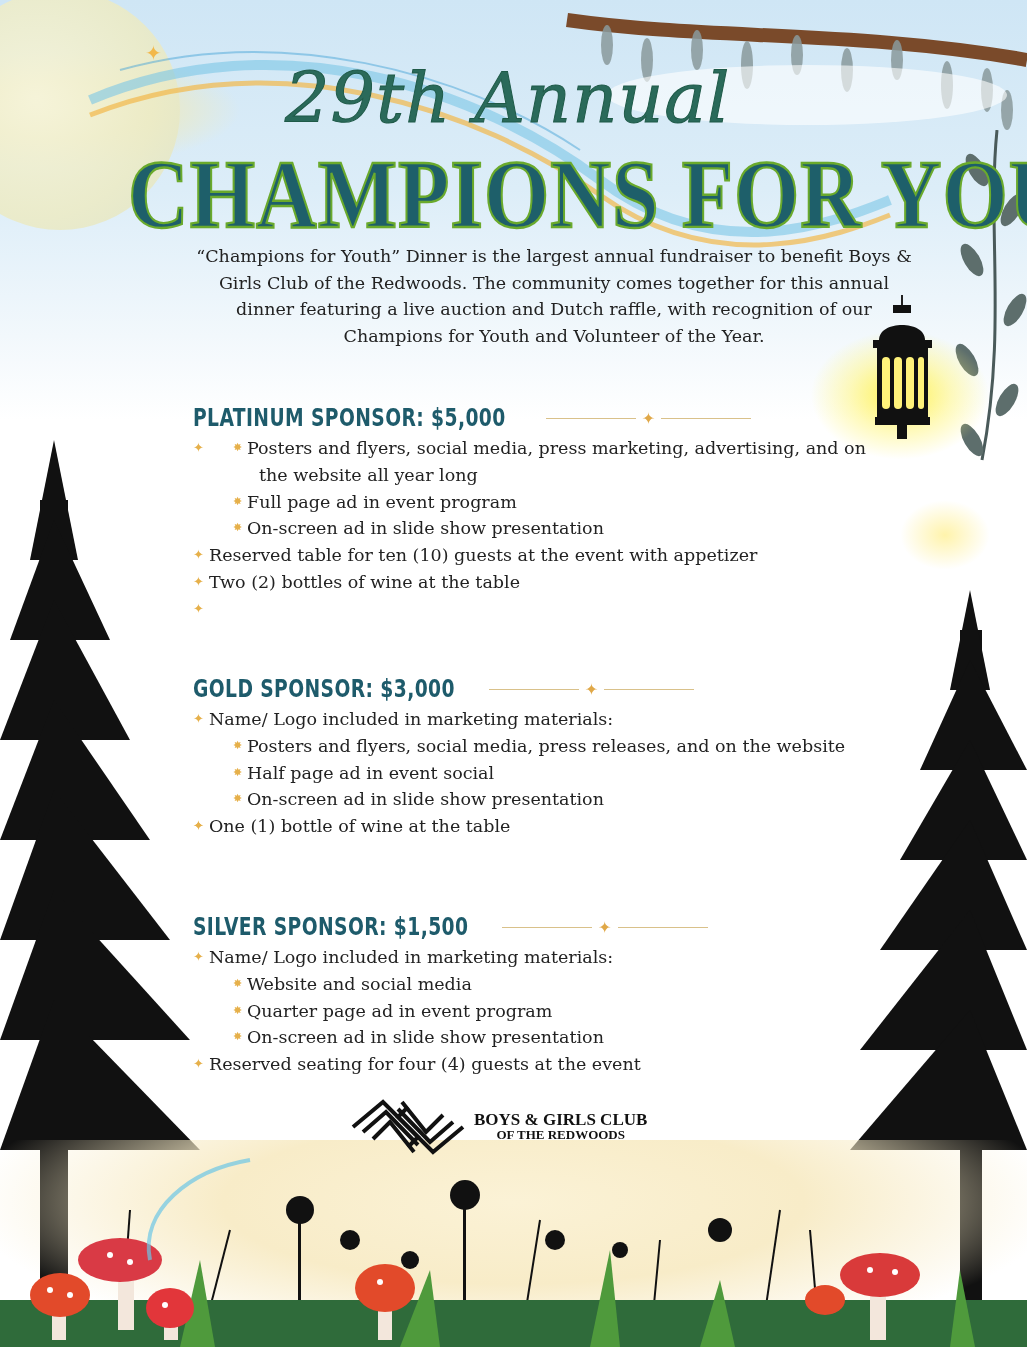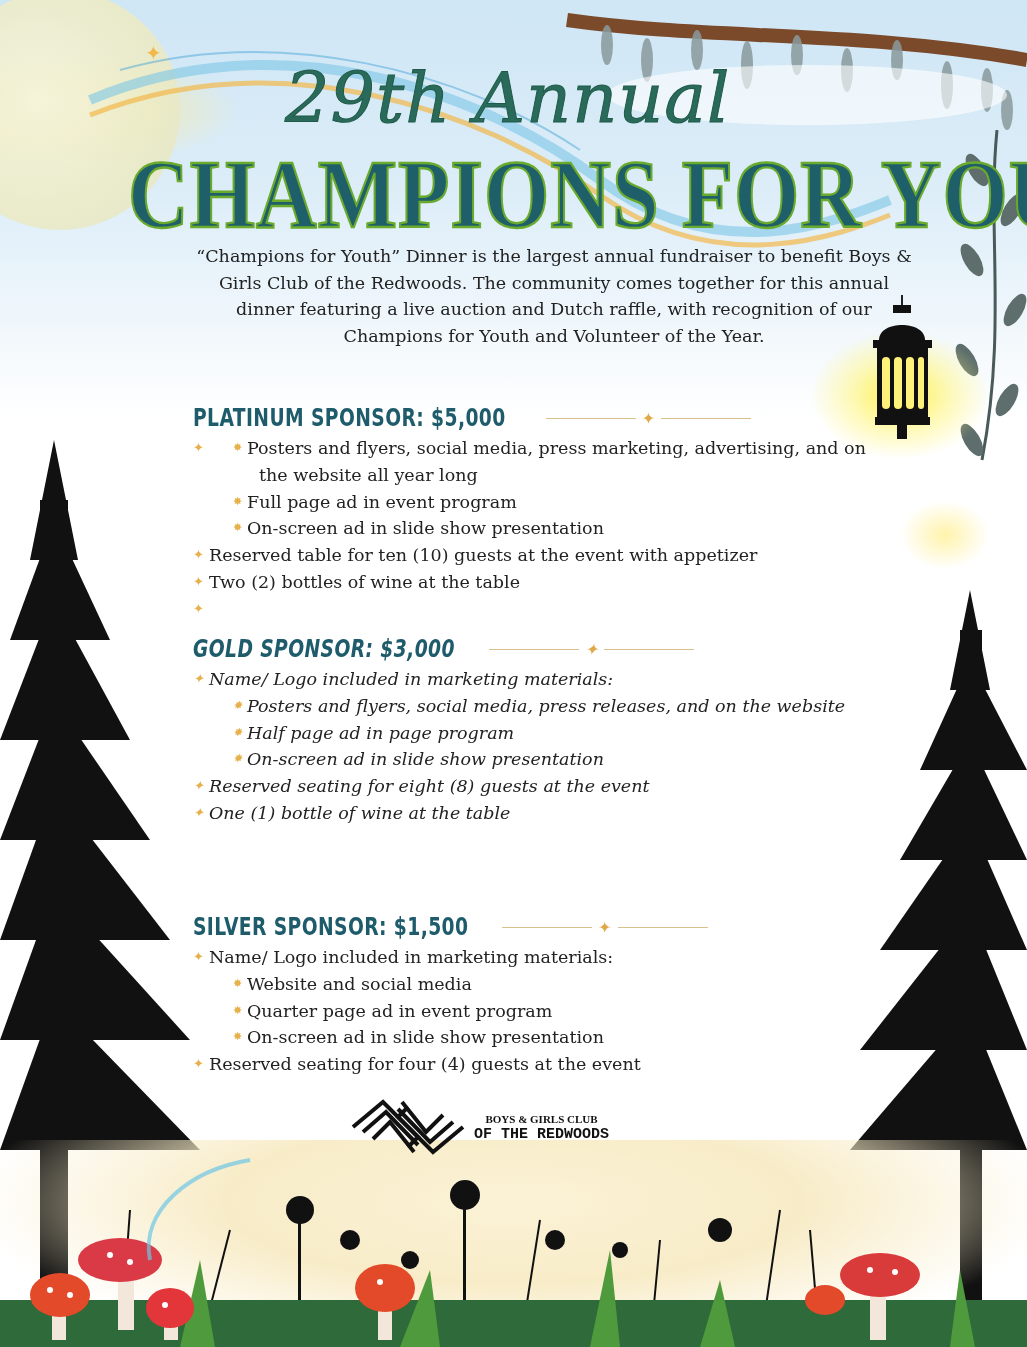--- a/index.html
+++ b/index.html
@@ -33,22 +33,22 @@
   .sp-rule .line { height:1px; width:90px; background:#d9c18a; }
   .sp-rule .star { color:#e0a848; font-size:16px; margin:0 6px; }
   ul.items { list-style:none; margin:0; padding:0; font-size:17.5px; color:#222; }
   ul.items li { line-height:26.8px; position:relative; padding-left:16px; }
   ul.items li.sub { padding-left:54px; }
   ul.items li .bul { position:absolute; left:0; top:0; color:#e6b04a; font-size:13px; }
   ul.items li.sub .bul { left:40px; font-size:11px; }
   .logo { position:absolute; left:348px; top:1097px; display:flex; align-items:center; }
   .logo-mark { width:120px; height:60px; }
   .logo-text { margin-left:6px; text-align:center; line-height:15px; }
-  .logo-text .l1 { font-family:"Liberation Serif", serif; font-weight:bold; font-size:11px; color:#111; }
-  .logo-text .l2 { font-family:Liberation Mono, monospace; font-weight:bold; font-size:15px; color:#111; }
+  .logo-text .l1 { font-family:"Liberation Serif", serif; font-weight:bold; font-size:17px; color:#111; }
+  .logo-text .l2 { font-family:Liberation Serif, serif; font-weight:bold; font-size:13px; color:#111; }
 </style>
 </head>
 <body>
 
 <div class="bg-sky"></div>
 <div class="moon"></div>
 
 <svg class="swoosh" viewBox="0 0 820 220">
   <path d="M10 70 C 200 -10, 400 60, 520 150 S 760 190, 810 170" stroke="#7cc6e6" stroke-width="10" fill="none" opacity=".6"></path>
   <path d="M10 85 C 200 10, 400 80, 520 165 S 760 205, 810 185" stroke="#f2b84a" stroke-width="5" fill="none" opacity=".7"></path>
@@ -148,35 +148,35 @@
     <li class="sub"><span class="bul">✸</span><span>Posters and flyers, social media, press marketing, advertising, and on</span></li>
     <li class="sub" style="padding-left:66px;"><span>the website all year long</span></li>
     <li class="sub"><span class="bul">✸</span><span>Full page ad in event program</span></li>
     <li class="sub"><span class="bul">✸</span><span>On-screen ad in slide show presentation</span></li>
     <li><span class="bul">✦</span><span>Reserved table for ten (10) guests at the event with appetizer</span></li>
     <li><span class="bul">✦</span><span>Two (2) bottles of wine at the table</span></li>
     <li><span class="bul">✦</span></li>
   </ul>
 </div>
 
-<div class="sponsor" style="top:632px;font-style:italic;">
+<div class="sponsor" style="top:672px;">
   <div class="sp-head">
     <span class="sp-title">GOLD SPONSOR: $3,000</span>
     <span class="sp-rule" style="margin-left:-40px;">
         <span class="line"></span>
         <span class="star">✦</span>
         <span class="line"></span>
       </span>
   </div>
   <ul class="items">
     <li><span class="bul">✦</span><span>Name/ Logo included in marketing materials:</span></li>
     <li class="sub"><span class="bul">✸</span><span>Posters and flyers, social media, press releases, and on the website</span></li>
-    <li class="sub"><span class="bul">✸</span><span>Half page ad in page program</span></li>
+    <li class="sub"><span class="bul">✸</span><span>Half page ad in event social</span></li>
     <li class="sub"><span class="bul">✸</span><span>On-screen ad in slide show presentation</span></li>
-    <li><span class="bul">✦</span><span>Reserved seating for eight (8) guests at the event</span></li>
+    <li><span class="bul">✦</span></li>
     <li><span class="bul">✦</span><span>One (1) bottle of wine at the table</span></li>
   </ul>
 </div>
 
 <div class="sponsor" style="top:910px;">
   <div class="sp-head">
     <span class="sp-title">SILVER SPONSOR: $1,500</span>
     <span class="sp-rule" style="margin-left:-44px;">
         <span class="line"></span>
         <span class="star">✦</span>

